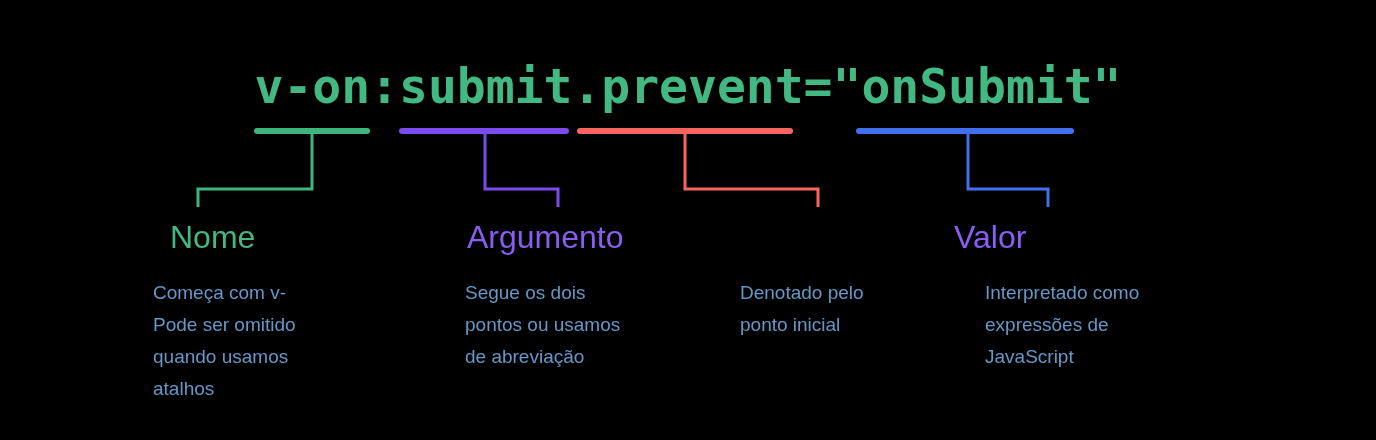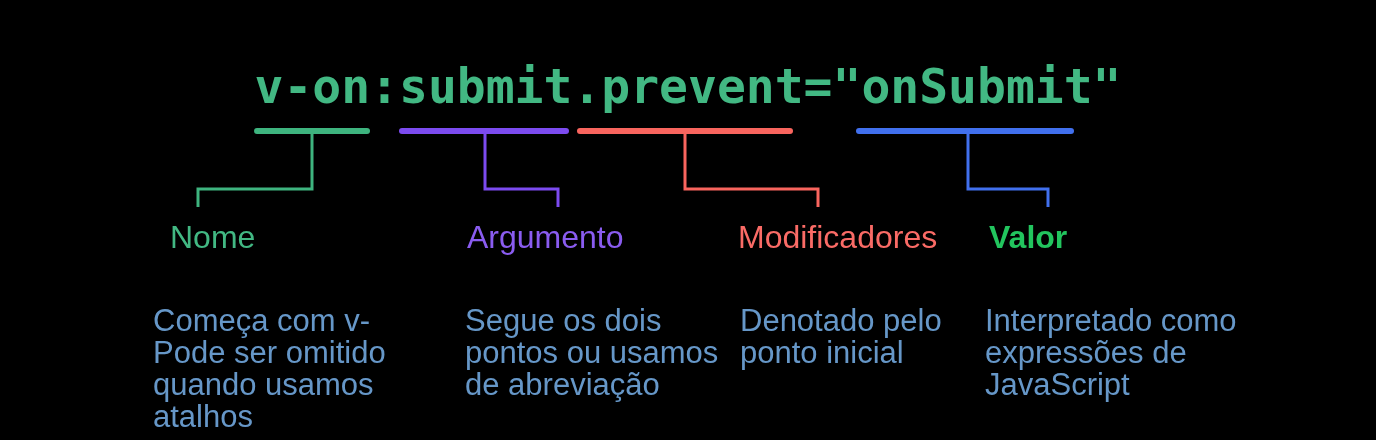--- a/index.html
+++ b/index.html
@@ -53,30 +53,29 @@
     position: absolute;
     top: 218px;
     font-size: 32px;
     font-weight: 500;
     line-height: 38px;
     white-space: nowrap;
   }
   .l-name     { left: 170px; color: #42b883; }
   .l-argument { left: 467px; color: #8a5cf0; }
   .l-modifier { left: 738px; color: #fa6b66; }
-  .l-value    { left: 989px; color: #22c55e; font-weight: bold; }
+  .l-value    { left: 954px; color: #8b5cf6; }
   .desc {
     position: absolute;
     top: 277px;
-    font-size: 31px;
+    font-size: 19px;
     font-weight: 500;
     line-height: 32px;
     color: #6697c8;
     white-space: pre-line;
-    margin-top: 28px;
   }
   .d-name     { left: 153px; }
   .d-argument { left: 465px; }
   .d-modifier { left: 740px; }
   .d-value    { left: 985px; }
 </style>
 </head>
 <body>
 
 <div class="canvas">
@@ -90,21 +89,20 @@
 
   <svg class="connectors" viewBox="0 0 1376 440" xmlns="http://www.w3.org/2000/svg">
     <polyline points="312,134 312,189 198,189 198,207" stroke="#3eb47f"></polyline>
     <polyline points="485,134 485,189 558,189 558,207" stroke="#7c4bf0"></polyline>
     <polyline points="685,134 685,189 818,189 818,207" stroke="#f9655e"></polyline>
     <polyline points="968,134 968,189 1048,189 1048,207" stroke="#4170ee"></polyline>
   </svg>
 
   <div class="label l-name">Nome</div>
   <div class="label l-argument">Argumento</div>
-  <div class="label l-modifier">Modificadores</div>
   <div class="label l-value">Valor</div>
 
   <div class="desc d-name">Começa com v-
 Pode ser omitido
 quando usamos
 atalhos</div>
   <div class="desc d-argument">Segue os dois
 pontos ou usamos
 de abreviação</div>
   <div class="desc d-value">Interpretado como

